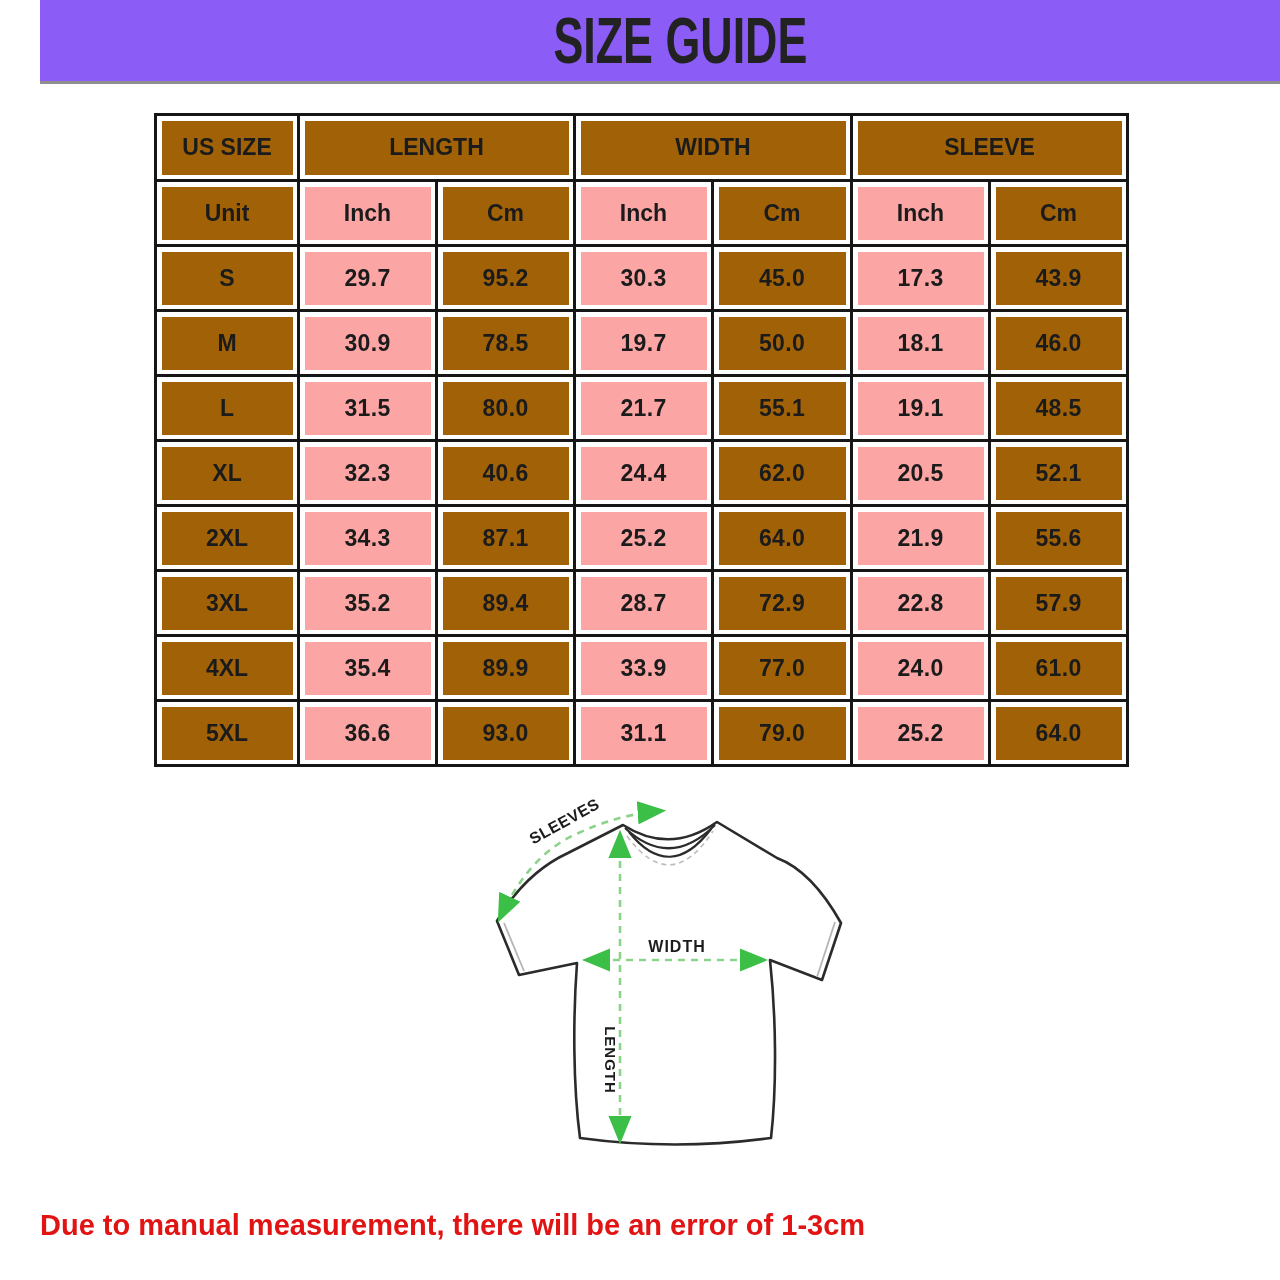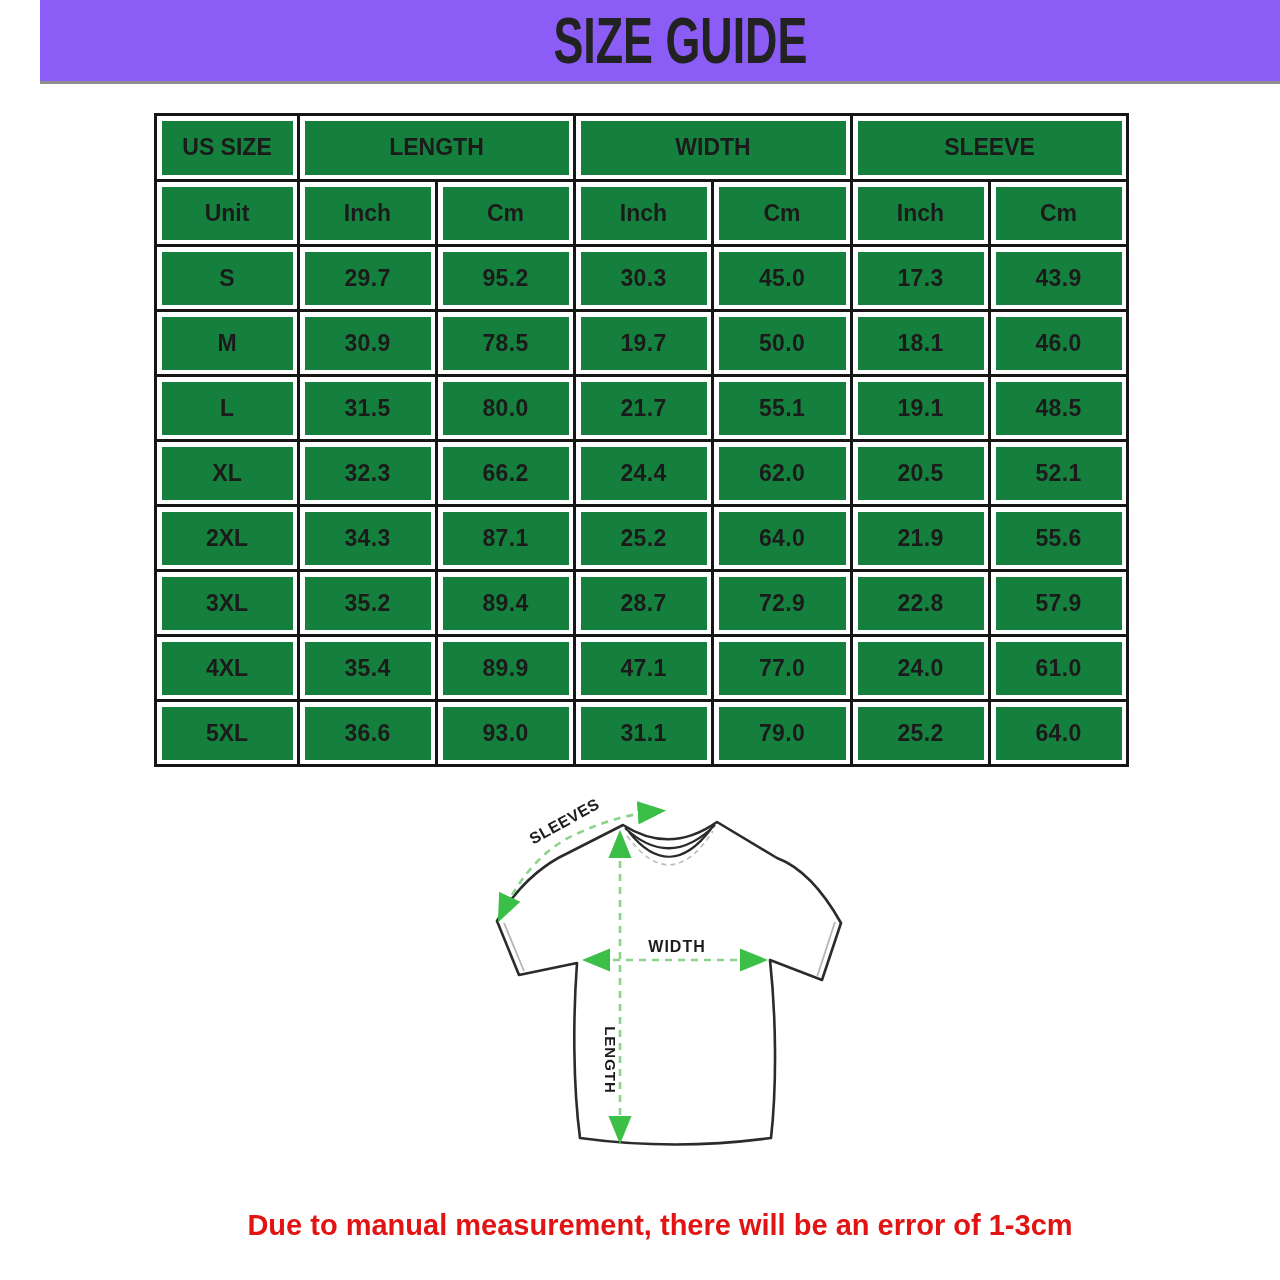--- a/index.html
+++ b/index.html
@@ -27,31 +27,31 @@
   table.size-table th, table.size-table td {
     border: 3px solid #161616;
     height: 65px;
     text-align: center; vertical-align: middle;
     padding: 5px;
     background-clip: content-box;   
     font-weight: 700; font-size: 23px; color: #1b1b1b;
     overflow: hidden;
   }
   table.size-table tr.group-row th { height: 66px; }
-  .shade { background-color: #15803d; }
-  .plain { background-color: #15803d; }
+  .shade { background-color: #a16207; }
+  .plain { background-color: #fca5a5; }
   td.num { font-weight: 600; font-size: 22px; letter-spacing: 0.3px; }
 
   
   .diagram { width: 400px; height: 400px; margin: 8px 0 0 470px; position: relative; }
   .diagram svg { display: block; }
 
   
   .note {
-    margin-top: 34px; text-align: center; padding-left: 40px;
+    margin-top: 34px; padding-left: 40px;
     font-size: 29px; font-weight: 700; color: #e21313;
   }
 </style>
 </head>
 <body>
 
 <div class="banner">
   <h1>SIZE GUIDE</h1>
 </div>
 
@@ -105,21 +105,21 @@
       <td class="plain num">31.5</td>
       <td class="shade num">80.0</td>
       <td class="plain num">21.7</td>
       <td class="shade num">55.1</td>
       <td class="plain num">19.1</td>
       <td class="shade num">48.5</td>
     </tr>
     <tr>
       <td class="shade">XL</td>
       <td class="plain num">32.3</td>
-      <td class="shade num">66.2</td>
+      <td class="shade num">40.6</td>
       <td class="plain num">24.4</td>
       <td class="shade num">62.0</td>
       <td class="plain num">20.5</td>
       <td class="shade num">52.1</td>
     </tr>
     <tr>
       <td class="shade">2XL</td>
       <td class="plain num">34.3</td>
       <td class="shade num">87.1</td>
       <td class="plain num">25.2</td>
@@ -133,21 +133,21 @@
       <td class="shade num">89.4</td>
       <td class="plain num">28.7</td>
       <td class="shade num">72.9</td>
       <td class="plain num">22.8</td>
       <td class="shade num">57.9</td>
     </tr>
     <tr>
       <td class="shade">4XL</td>
       <td class="plain num">35.4</td>
       <td class="shade num">89.9</td>
-      <td class="plain num">47.1</td>
+      <td class="plain num">33.9</td>
       <td class="shade num">77.0</td>
       <td class="plain num">24.0</td>
       <td class="shade num">61.0</td>
     </tr>
     <tr>
       <td class="shade">5XL</td>
       <td class="plain num">36.6</td>
       <td class="shade num">93.0</td>
       <td class="plain num">31.1</td>
       <td class="shade num">79.0</td>

